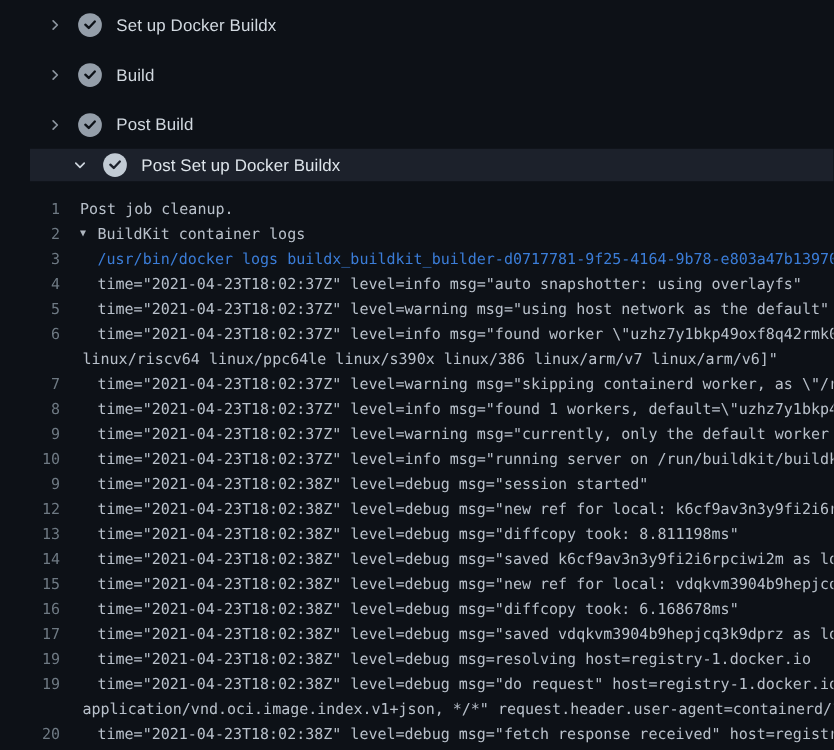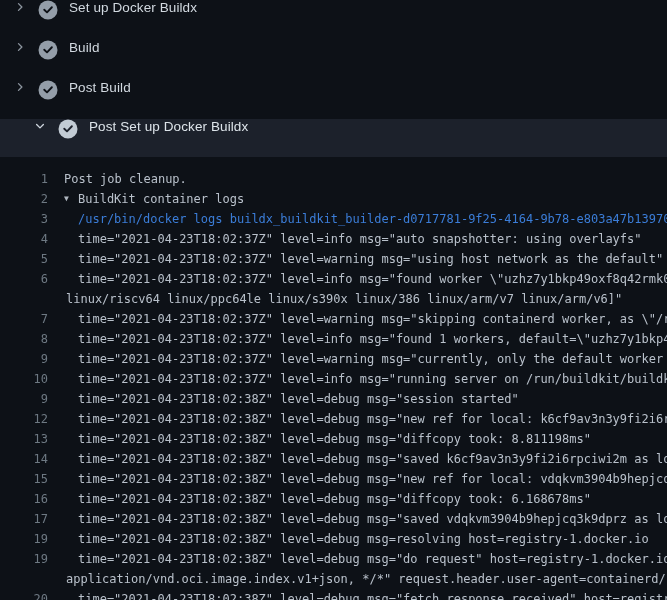--- a/index.html
+++ b/index.html
@@ -3,25 +3,25 @@
 <meta charset="utf-8">
 <style>
   * { margin: 0; padding: 0; box-sizing: border-box; }
   html, body { width: 667px; height: 600px; overflow: hidden; }
   body { background: #0d1117; font-family: "Liberation Sans", sans-serif; }
   .app { width: 667px; height: 600px; overflow: hidden; background: #0d1117; }
 
   
   .steps { width: 100%; }
   .step-row {
-    display: flex; height: 40px; padding-left: 13px;
-    cursor: pointer; color: #8b949e;
+    display: flex; align-items: center; height: 40px; padding-left: 13px;
+    cursor: pointer; color: #8b949e; margin-left: 24px;
   }
   .step-row.r3 { height: 39px; }
-  .step-row.expanded { height: 38px; background: #1c212b; color: #cdd5dd; padding-left: 33px; }
+  .step-row.expanded { height: 26px; background: #1c212b; color: #cdd5dd; padding-left: 33px; }
   .chev { width: 14px; height: 14px; display: inline-flex; align-items: center; justify-content: center; flex: none; }
   .chev svg { display: block; }
   .check { width: 20px; height: 20px; margin-left: 11px; flex: none; }
   .check svg { display: block; }
   .step-label { margin-left: 11px; font-size: 13.5px; color: #d2d9e0; letter-spacing: 0.1px; }
   .step-row.expanded .step-label { color: #dde4ea; }
 
   
   .log { padding-top: 12px; font-family: "DejaVu Sans Mono", monospace; font-size: 12px; }
   .log-row { display: flex; height: 20px; line-height: 20px; white-space: pre; }

